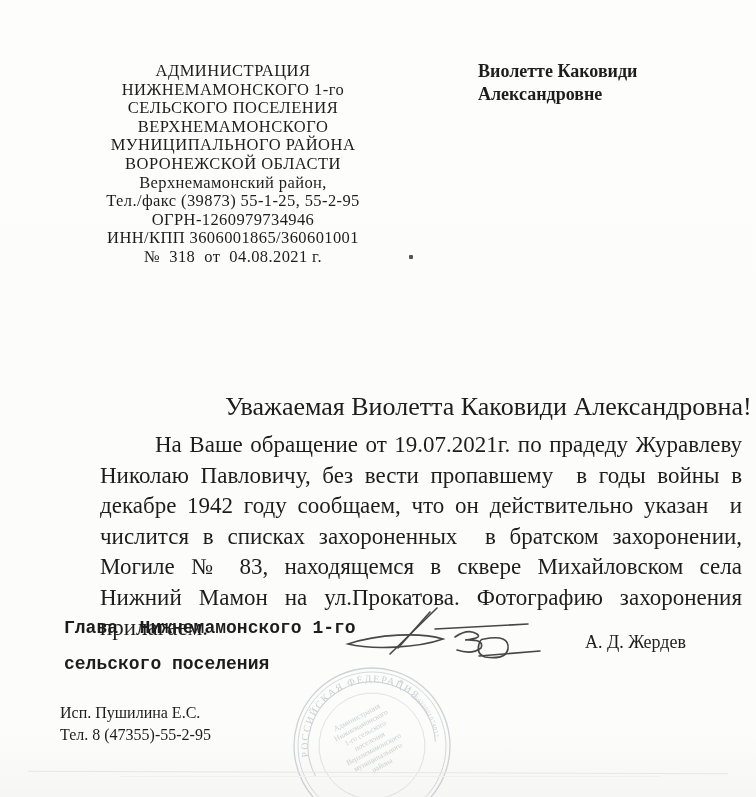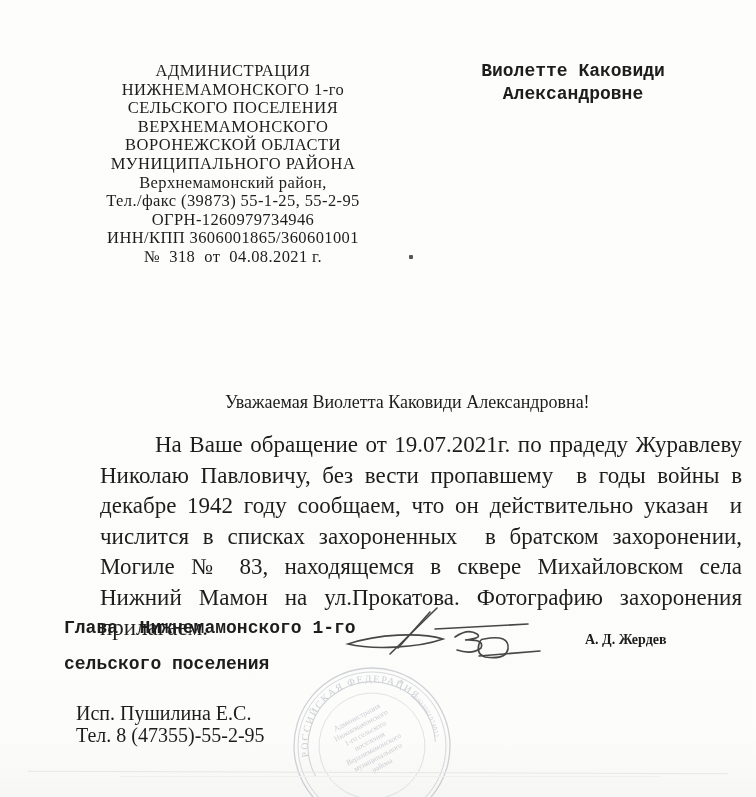--- a/index.html
+++ b/index.html
@@ -17,59 +17,59 @@
   .letterhead{
     left:58px;top:62px;width:350px;
     text-align:center;z-index:2;
   }
   .lh-line{font-size:16.5px;line-height:18.6px;letter-spacing:0.4px;white-space:pre;}
   .lh-upper{letter-spacing:0.5px;}
   .lh-email{text-decoration:underline;}
   
   .recipient{
     left:478px;top:60px;width:190px;
-    text-align:center;font-weight:bold;font-size:18px;line-height:23px;z-index:2;font-family:Liberation Mono, monospace;
+    font-weight:bold;font-size:18px;line-height:23px;z-index:2;
   }
   
-  .salutation{left:225px;top:392px;font-size:18px;z-index:2;white-space:pre;}
+  .salutation{left:225px;top:392px;font-size:26px;z-index:2;white-space:pre;}
   
   .body-par{
     left:76px;top:430px;width:642px;
     font-size:23px;line-height:30.5px;
     text-align:justify;text-indent:55px;
     white-space:pre-wrap;z-index:2;margin-left:24px;
   }
   
   .signer-title{left:64px;top:610px;font-size:18px;font-weight:bold;line-height:36px;white-space:pre-wrap;z-index:2;font-family:Liberation Mono, monospace;}
-  .signer-name{left:585px;top:632px;font-size:14px;font-weight:bold;z-index:2;white-space:pre;}
+  .signer-name{left:585px;top:632px;font-size:18px;font-weight:normal;z-index:2;white-space:pre;}
   .sig-svg{left:338px;top:586px;z-index:3;}
   
-  .executor{left:76px;top:702px;font-size:20px;line-height:22px;z-index:2;}
+  .executor{left:60px;top:702px;font-size:16px;line-height:22px;z-index:2;}
   
   .stamp-svg{left:262px;top:636px;z-index:1;opacity:0.5;}
   .stamp-svg text{fill:#9aa0aa;}
   .stamp-svg circle,.stamp-svg path{stroke:#a3a8b1;fill:none;}
   
   .crease{left:28px;top:772px;width:700px;height:1px;background:#e7e7e5;transform:rotate(0.2deg);z-index:1;}
   .crease2{left:120px;top:776px;width:540px;height:1px;background:#f0f0ee;z-index:1;}
   .speck{left:409px;top:255px;width:4px;height:4px;background:#555;border-radius:1px;z-index:2;}
   .speck2{left:420px;top:593px;width:2px;height:2px;background:#777;border-radius:1px;z-index:2;}
 </style>
 </head>
 <body>
 
 <div class="page">
 
   <div class="abs letterhead">
     <div class="lh-line lh-upper">АДМИНИСТРАЦИЯ</div>
     <div class="lh-line lh-upper">НИЖНЕМАМОНСКОГО 1-го</div>
     <div class="lh-line lh-upper">СЕЛЬСКОГО ПОСЕЛЕНИЯ</div>
     <div class="lh-line lh-upper">ВЕРХНЕМАМОНСКОГО</div>
+    <div class="lh-line lh-upper">МУНИЦИПАЛЬНОГО РАЙОНА</div>
     <div class="lh-line lh-upper">ВОРОНЕЖСКОЙ ОБЛАСТИ</div>
-    <div class="lh-line lh-upper">МУНИЦИПАЛЬНОГО РАЙОНА</div>
     <div class="lh-line">Верхнемамонский район,</div>
     <div class="lh-line">Тел./факс (39873) 55-1-25, 55-2-95</div>
     <div class="lh-line">ОГРН-1260979734946</div>
     <div class="lh-line">ИНН/КПП 3606001865/360601001</div>
     <div class="lh-line">№  318  от  04.08.2021 г.</div>
   </div>
 
   <div class="abs recipient">
     <div>Виолетте Каковиди</div>
     <div>Александровне</div>

